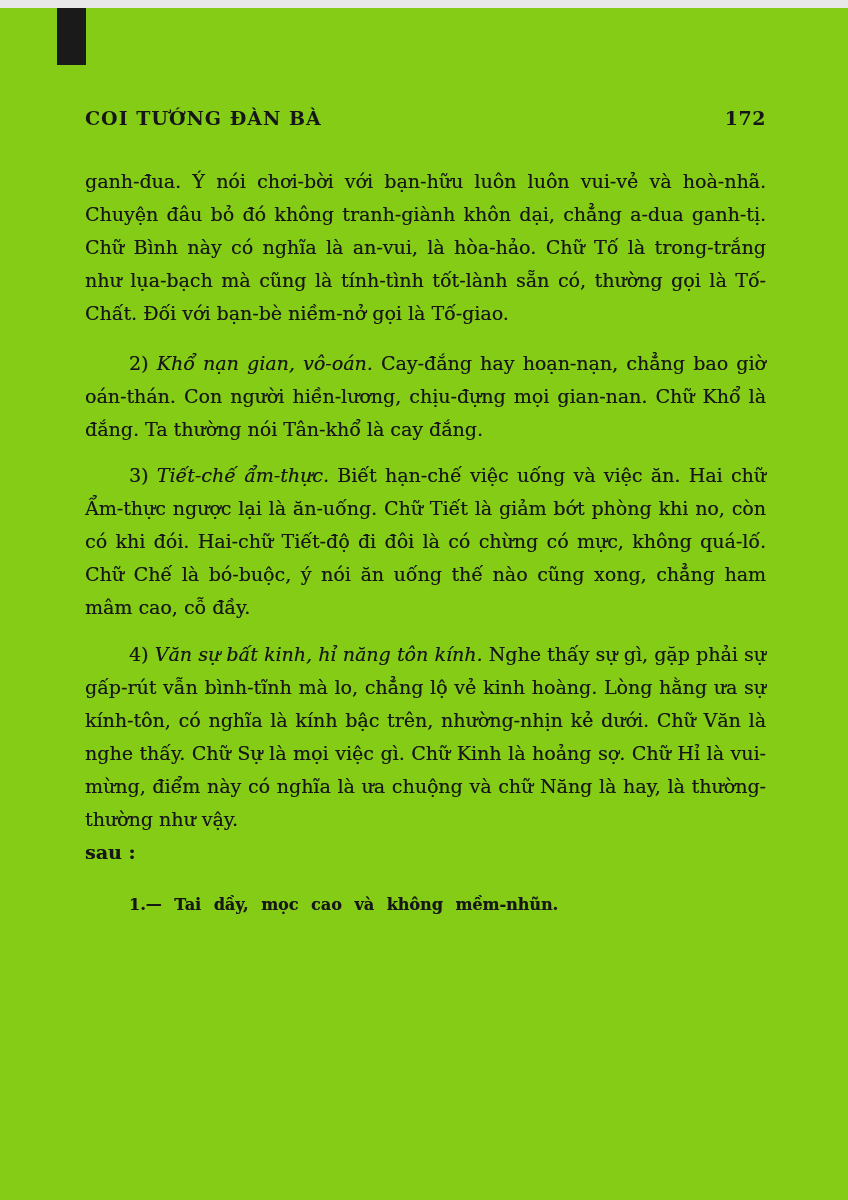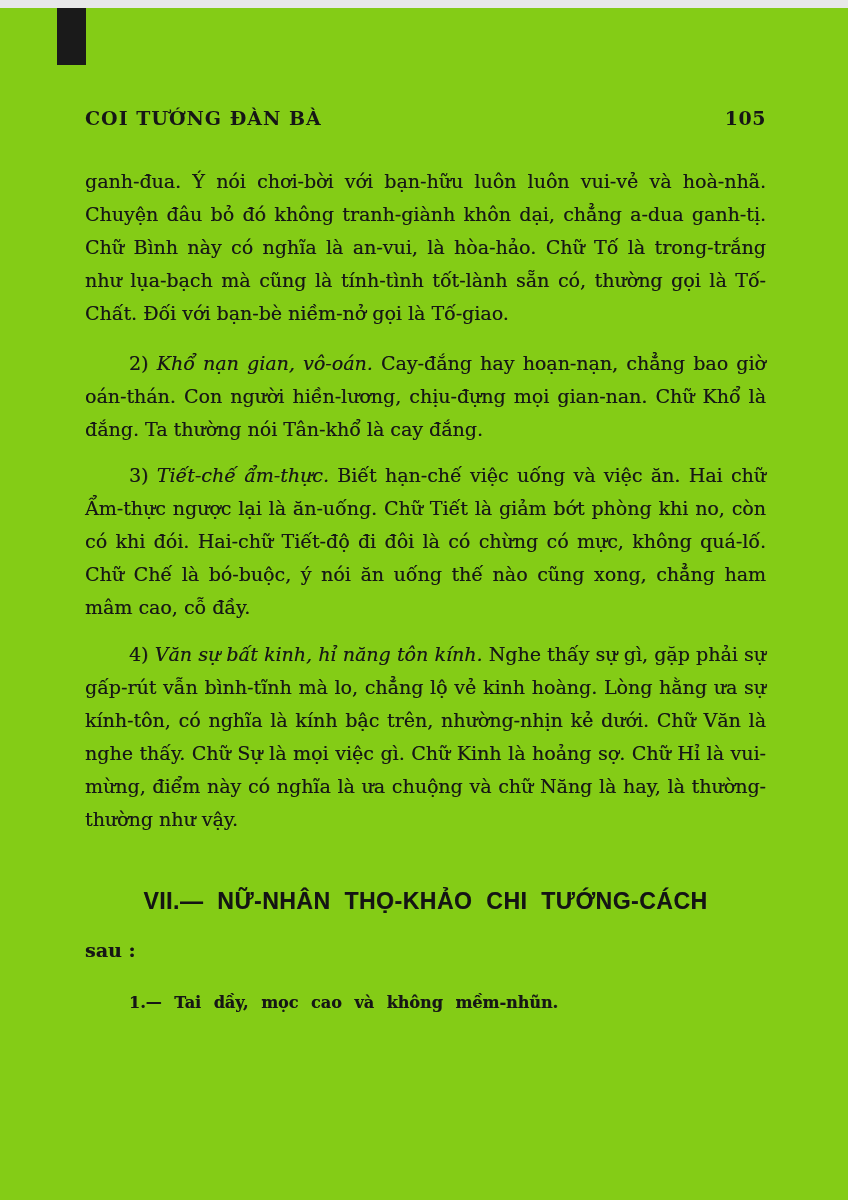--- a/index.html
+++ b/index.html
@@ -68,21 +68,21 @@
 <body>
 
 <div class="page">
 
   <div class="scan-artifact"></div>
 
   <div class="content">
 
     <div class="pagehead">
       <span class="title">COI TƯỚNG ĐÀN BÀ</span>
-      <span class="pageno">105</span>
+      <span class="pageno">172</span>
     </div>
 
     <p class="para cont"><span>ganh-đua. Ý nói chơi-bời với bạn-hữu luôn luôn vui-vẻ và hoà-nhã. Chuyện đâu bỏ đó không tranh-giành khôn dại, chẳng a-dua ganh-tị. Chữ Bình này có nghĩa là an-vui, là hòa-hảo. Chữ Tố là trong-trắng như lụa-bạch mà cũng là tính-tình tốt-lành sẵn có, thường gọi là Tố-Chất. Đối với bạn-bè niềm-nở gọi là Tố-giao.</span></p>
 
     <p class="para p2 numbered">
       <span class="pnum">2)</span>
       <span class="plead">Khổ nạn gian, vô-oán.</span>
       <span>Cay-đắng hay hoạn-nạn, chẳng bao giờ oán-thán. Con người hiền-lương, chịu-đựng mọi gian-nan. Chữ Khổ là đắng. Ta thường nói Tân-khổ là cay đắng.</span>
     </p>
 
@@ -91,20 +91,19 @@
       <span class="plead">Tiết-chế ẩm-thực.</span>
       <span>Biết hạn-chế việc uống và việc ăn. Hai chữ Ẩm-thực ngược lại là ăn-uống. Chữ Tiết là giảm bớt phòng khi no, còn có khi đói. Hai-chữ Tiết-độ đi đôi là có chừng có mực, không quá-lố. Chữ Chế là bó-buộc, ý nói ăn uống thế nào cũng xong, chẳng ham mâm cao, cỗ đầy.</span>
     </p>
 
     <p class="para p4 numbered">
       <span class="pnum">4)</span>
       <span class="plead">Văn sự bất kinh, hỉ năng tôn kính.</span>
       <span>Nghe thấy sự gì, gặp phải sự gấp-rút vẫn bình-tĩnh mà lo, chẳng lộ vẻ kinh hoàng. Lòng hằng ưa sự kính-tôn, có nghĩa là kính bậc trên, nhường-nhịn kẻ dưới. Chữ Văn là nghe thấy. Chữ Sự là mọi việc gì. Chữ Kinh là hoảng sợ. Chữ Hỉ là vui-mừng, điểm này có nghĩa là ưa chuộng và chữ Năng là hay, là thường-thường như vậy.</span>
     </p>
 
-    <h2 class="sec-heading">VII.— NỮ-NHÂN THỌ-KHẢO CHI TƯỚNG-CÁCH</h2>
 
     <div class="intro-l2">sau :</div>
 
     <div class="list-item">1.— Tai dầy, mọc cao và không mềm-nhũn.</div>
 
   </div>
 </div>
 
 </body></html>

